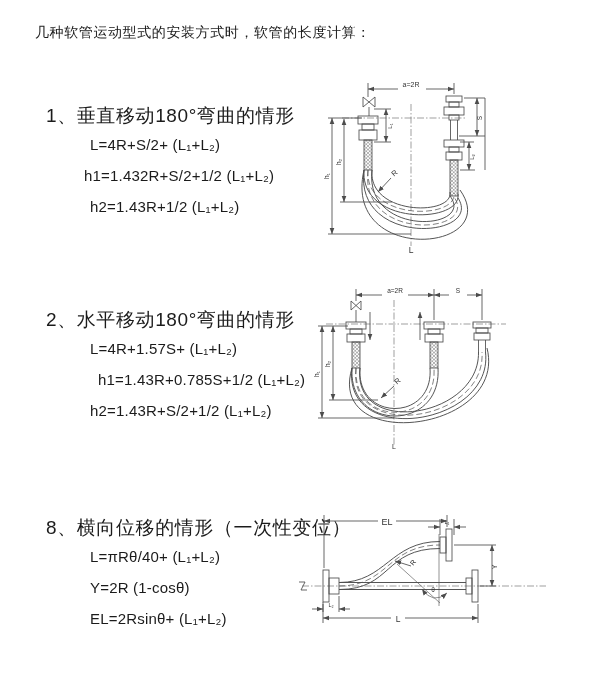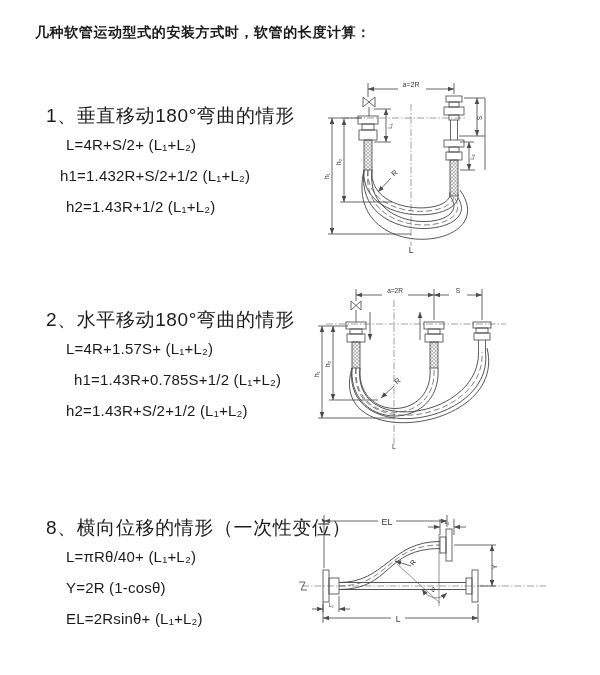--- a/index.html
+++ b/index.html
@@ -1,22 +1,22 @@
 <!DOCTYPE html>
 <html><head>
 <meta charset="utf-8">
 <style>
   html,body{margin:0;padding:0;}
   body{
     width:600px;height:675px;background:#ffffff;position:relative;overflow:hidden;
     font-family:"Liberation Sans","DejaVu Sans",sans-serif;color:#1b1b1b;
   }
-  .title{position:absolute;font-size:14px;font-weight:700;letter-spacing:.6px;white-space:nowrap;text-align:right;}
+  .title{position:absolute;font-size:14px;font-weight:400;letter-spacing:.6px;white-space:nowrap;text-align:right;}
   .h{position:absolute;font-size:19px;font-weight:400;letter-spacing:.6px;white-space:nowrap;}
-  .f{position:absolute;font-size:15px;font-weight:400;letter-spacing:.2px;white-space:nowrap;}
+  .f{position:absolute;font-size:15px;font-weight:400;letter-spacing:.2px;white-space:nowrap;margin-left:24px;}
   .diag{position:absolute;}
   svg{display:block;}
   svg text{font-family:"Liberation Sans","DejaVu Sans",sans-serif;fill:#333;stroke:none;}
   .ln{stroke:#4c4c4c;stroke-width:.85;fill:none;}
   .ln2{stroke:#4c4c4c;stroke-width:.95;fill:none;}
   .cl{stroke:#777;stroke-width:.7;fill:none;stroke-dasharray:7 2 1.5 2;}
   .dsh{stroke:#4c4c4c;stroke-width:.7;fill:none;stroke-dasharray:6 3;}
   .thin{stroke:#4c4c4c;stroke-width:.6;fill:none;}
 </style>
 </head>

